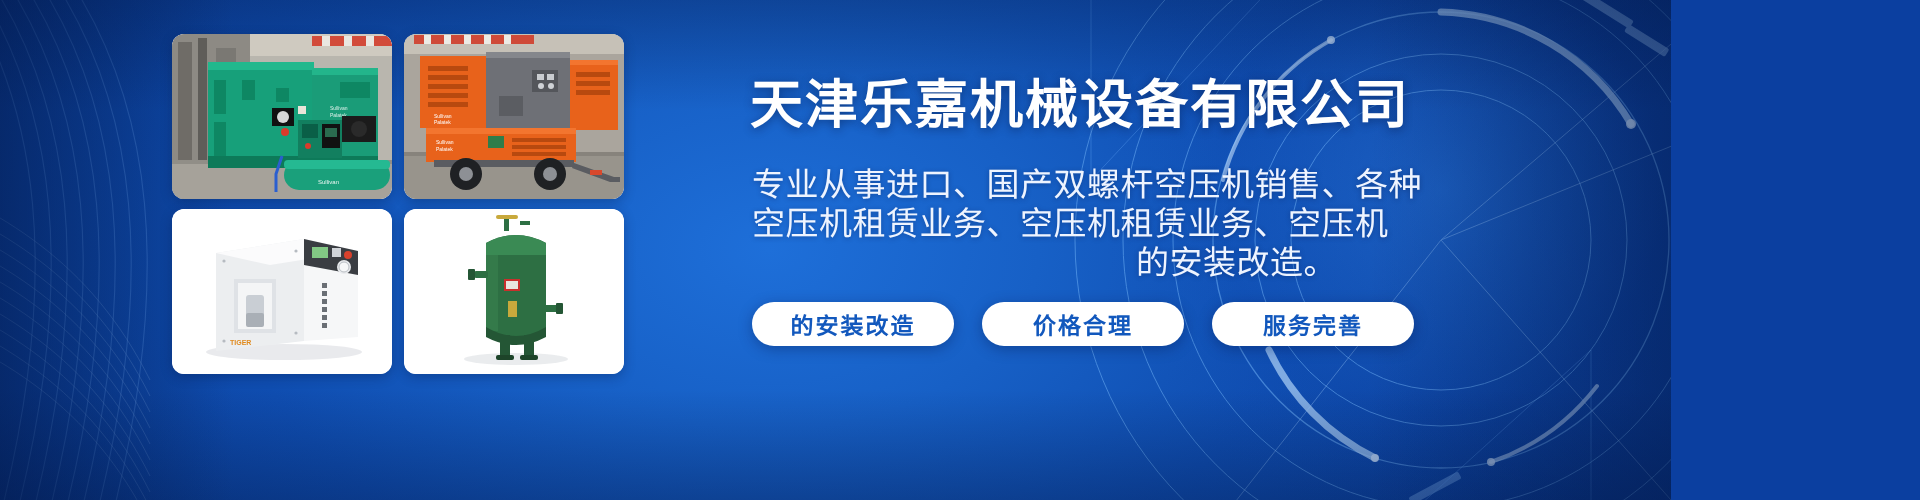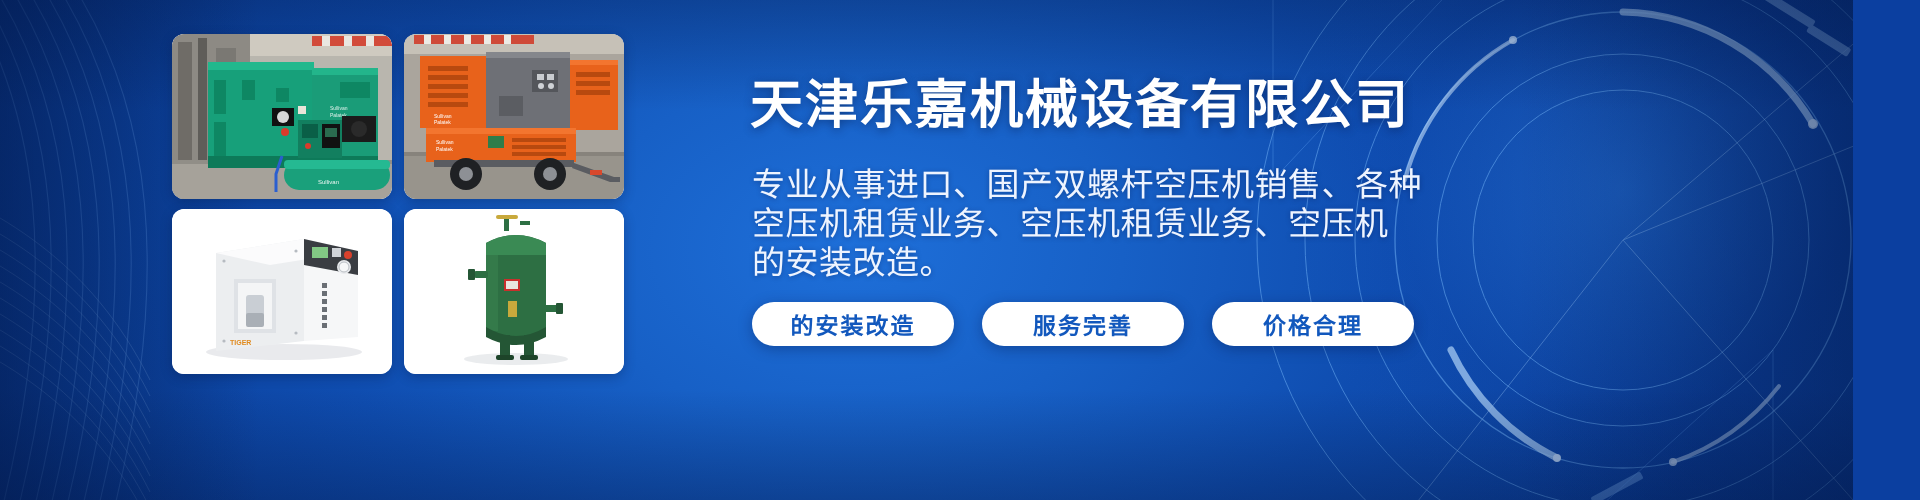--- a/index.html
+++ b/index.html
@@ -3,24 +3,25 @@
 <meta charset="utf-8">
 <title>Banner</title>
 <style>
   html,body{margin:0;padding:0;}
   body{
     width:1920px;height:500px;overflow:hidden;
     font-family:"Liberation Sans","DejaVu Sans",sans-serif;
     background:#0b3fa0;
   }
   .banner{
-    position:relative;width:1853px;height:500px;overflow:hidden;
+    position:relative;width:1671px;height:500px;overflow:hidden;
     background:
       radial-gradient(ellipse 900px 600px at 46% 50%, #1e6fd9 0%, #1760c6 30%, #0f4db0 60%, #0a3b93 100%),
       linear-gradient(100deg,#062d7a 0%,#0a3e9e 22%,#1663cc 50%,#0d4aa8 74%,#062f80 100%);
+    text-align: right;
   }
   
   .bg-left-swoosh{
     position:absolute;left:-60px;top:-40px;width:420px;height:600px;
     opacity:.55;pointer-events:none;
   }
   .bg-right-tech{
     position:absolute;right:-40px;top:-120px;width:740px;height:760px;
     opacity:.85;pointer-events:none;
   }
@@ -371,19 +372,19 @@
     <div class="title">天津乐嘉机械设备有限公司</div>
 
     <div class="desc">
       <div>专业从事进口、国产双螺杆空压机销售、各种</div>
       <div>空压机租赁业务、空压机租赁业务、空压机</div>
       <div>的安装改造。</div>
     </div>
 
     <div class="pills">
       <div class="pill">的安装改造</div>
+      <div class="pill">价格合理</div>
       <div class="pill">服务完善</div>
-      <div class="pill">价格合理</div>
     </div>
 
   </div>
 
 </div>
 
 </body></html>

